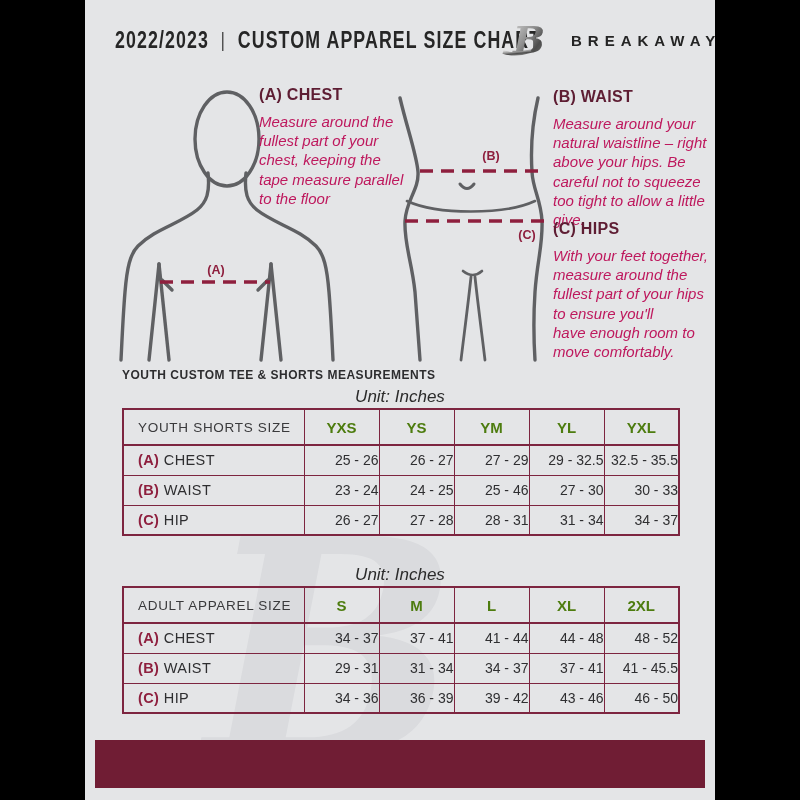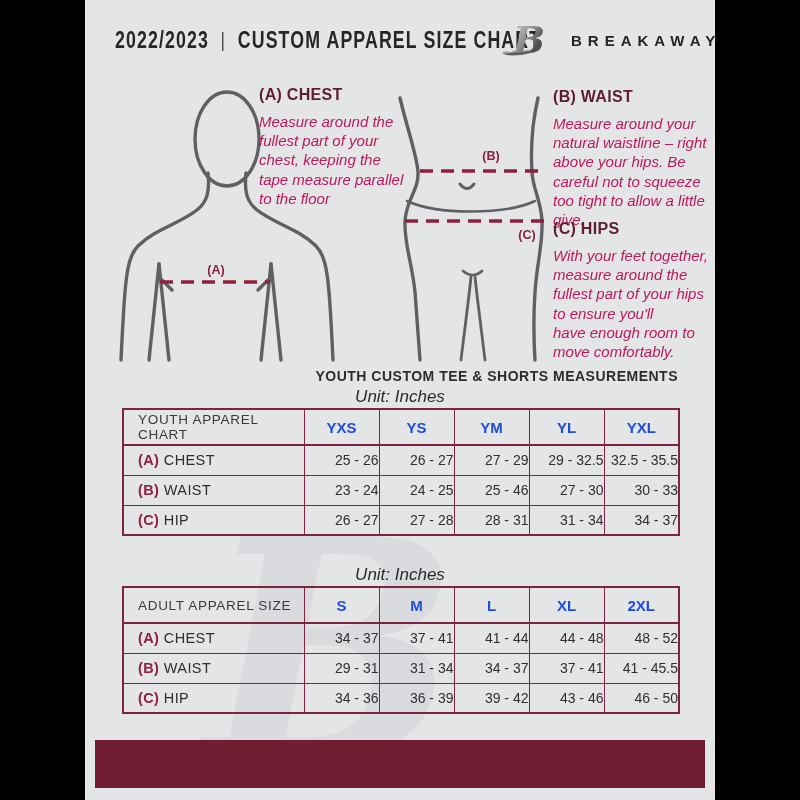--- a/index.html
+++ b/index.html
@@ -26,37 +26,37 @@
   .guide-h { font-weight:700; font-size:16px; letter-spacing:.3px; color:#5e1d33; margin-bottom:8px; }
   .guide-p { font-style:italic; font-size:15px; line-height:1.28; color:#be185d; font-weight:500;
     white-space:pre-line; }
   .g-chest { position:absolute; left:174px; top:86px;  width:150px; z-index:2; }
   .g-waist { position:absolute; left:468px; top:88px;  width:155px; z-index:2; }
   .g-hips  { position:absolute; left:468px; top:220px; width:158px; z-index:2; }
 
   .figures { position:absolute; left:0; top:0; width:630px; height:420px; z-index:1; }
 
   
-  .sec-title { position:absolute; left:37px; width:556px; text-align:right; font-weight:600;
-    font-size:14px; letter-spacing:.5px; color:#2d2d2f; z-index:2; }
+  .sec-title { position:absolute; left:37px; width:556px; text-align:left; font-weight:600;
+    font-size:12px; letter-spacing:.5px; color:#2d2d2f; z-index:2; }
   .sec-unit  { position:absolute; left:37px; width:556px; text-align:center; font-style:italic;
     font-weight:500; font-size:17px; color:#2b2b2b; z-index:2; }
 
   
   .tbl-wrap { position:absolute; left:37px; width:556px; z-index:2; }
   table.size { border-collapse:collapse; table-layout:fixed; width:556px; }
   table.size { border:2px solid #7d2540; }
   table.size th, table.size td { border:1px solid #7d2540; }
   table.size thead th { border-bottom:2px solid #7d2540; height:36px; }
   table.size tbody td, table.size tbody th { height:30px; }
   .col-label { width:181px; }
   .col-size  { width:75px; }
   th.hdr-first { text-align:left; padding-left:14px; font-weight:400; font-size:13.5px;
     letter-spacing:.7px; color:#3a3a3c; }
-  th.hdr-size { text-align:center; font-weight:700; font-size:15px; color:#1d4ed8; }
+  th.hdr-size { text-align:center; font-weight:700; font-size:15px; color:#4d7c0f; }
   th.row-label { text-align:left; padding-left:14px; font-weight:400; font-size:14.5px;
     letter-spacing:.4px; color:#2e2e30; }
   th.row-label .pfx { font-weight:700; color:#8e1f3e; }
   td.val { text-align:right; font-weight:500; font-size:14px; color:#2f2f31; }
 
   
   .bottom-bar { position:absolute; left:10px; top:740px; width:610px; height:48px;
     background:#701d34; z-index:2; }
 </style>
 </head>
@@ -142,21 +142,21 @@
         <colgroup>
             <col class="col-label">
             <col class="col-size">
             <col class="col-size">
             <col class="col-size">
             <col class="col-size">
             <col class="col-size">
           </colgroup>
         <thead>
           <tr>
-            <th class="hdr-first">YOUTH APPAREL CHART</th>
+            <th class="hdr-first">YOUTH SHORTS SIZE</th>
             <th class="hdr-size">YXS</th>
             <th class="hdr-size">YS</th>
             <th class="hdr-size">YM</th>
             <th class="hdr-size">YL</th>
             <th class="hdr-size">YXL</th>
           </tr>
         </thead>
         <tbody>
           <tr>
             <th class="row-label"><span class="pfx">(A)</span> <span>CHEST</span></th>

